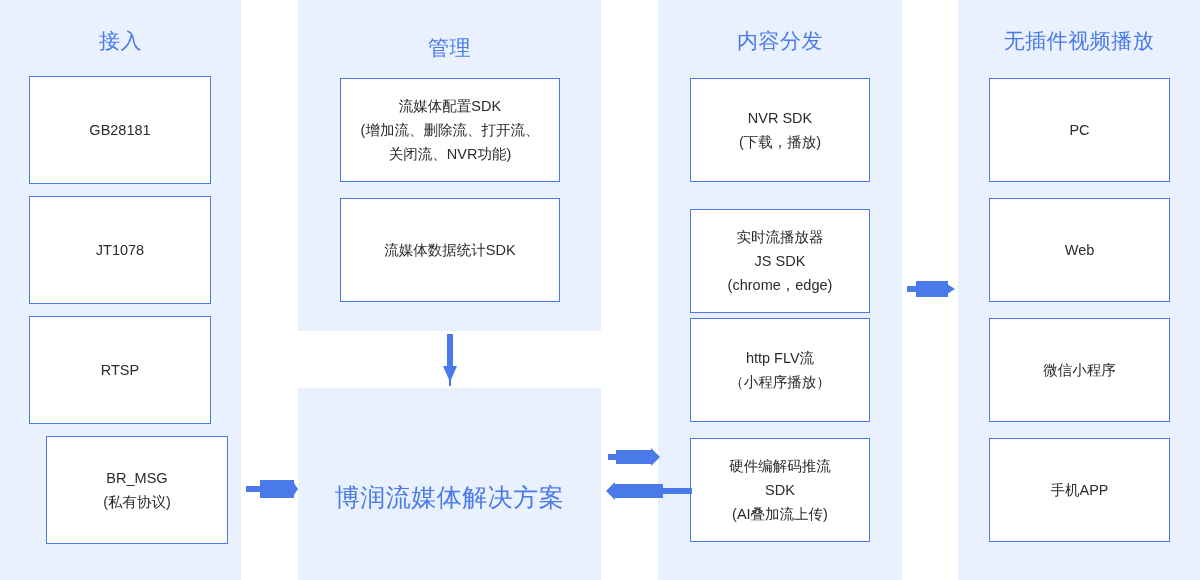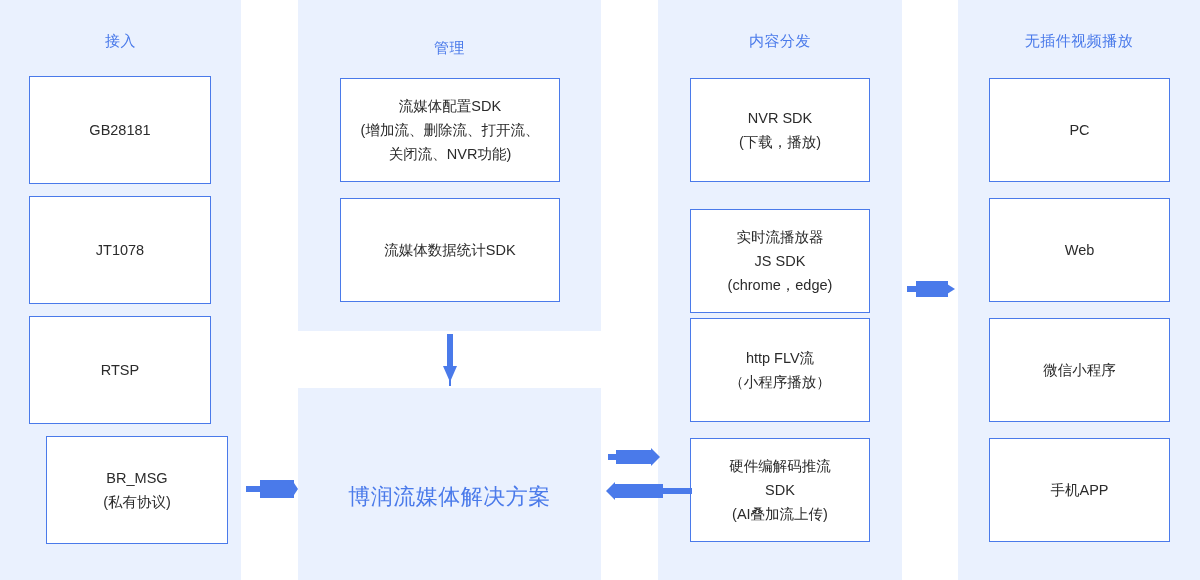--- a/index.html
+++ b/index.html
@@ -26,21 +26,21 @@
     background: #eaf1fe;
     box-sizing: border-box;
   }
 
   .col-title {
     position: absolute;
     left: 0;
     right: 0;
     text-align: center;
     color: #4a7aea;
-    font-size: 15px;
+    font-size: 21px;
     line-height: 24px;
     letter-spacing: 0.5px;
     white-space: nowrap;
   }
 
   
   .node {
     position: absolute;
     box-sizing: border-box;
     background: #ffffff;
@@ -64,21 +64,21 @@
     position: absolute;
     box-sizing: border-box;
     background: #eaf1fe;
     display: flex;
     align-items: center;
     justify-content: center;
     text-align: center;
   }
   .solution .txt {
     color: #4a7aea;
-    font-size: 22px;
+    font-size: 25px;
     line-height: 26px;
     letter-spacing: 0.5px;
     margin-top: 25px;
   }
 
   
   .arrow {
     position: absolute;
   }
   .arrow svg { display: block; }

